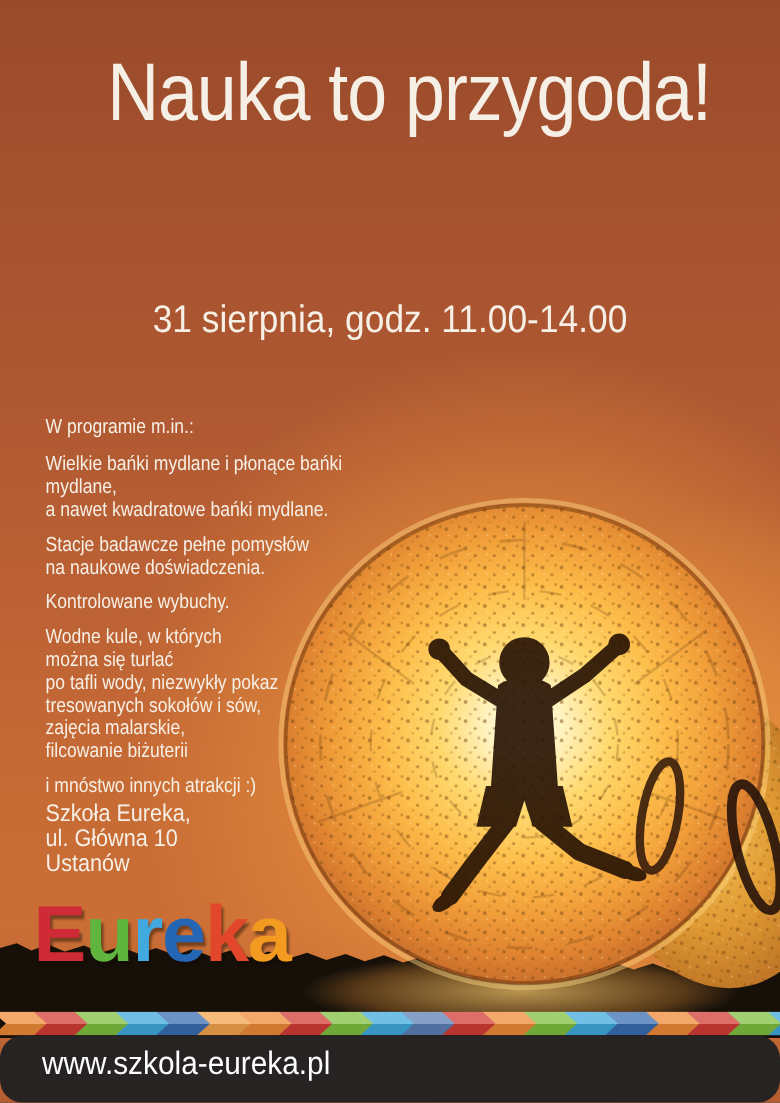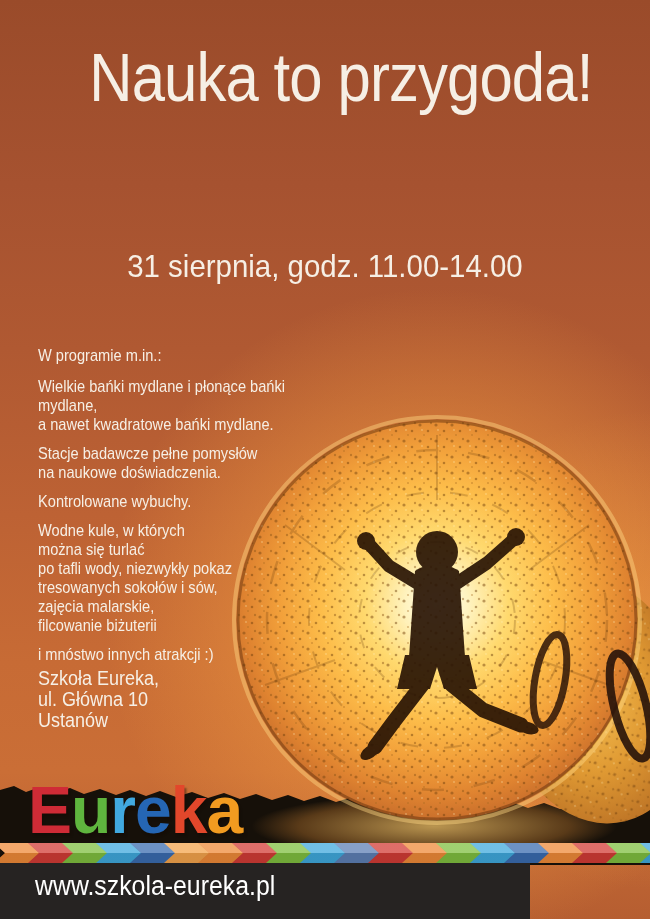--- a/index.html
+++ b/index.html
@@ -44,35 +44,35 @@
     font-size:20px; line-height:21px;
     transform:scaleX(.90); transform-origin:0 50%;
   }
   .address div{margin:0;}
 
   .logo{
     position:absolute; left:28px; top:742px; height:72px;
     font-size:66px; line-height:72px; font-weight:700; letter-spacing:-1px;
     text-shadow:2px 3px 2px rgba(20,10,5,.45);
     white-space:nowrap;
-    margin-top:32px;
   }
   .chevron-stripe{
     position:absolute; left:-6px; top:843px; width:662px; height:20px;
     display:flex; overflow:hidden;
   }
   .chev{
     flex:0 0 46px; height:100%; margin-left:-12px;
     clip-path:polygon(0 0, calc(100% - 11px) 0, 100% 50%, calc(100% - 11px) 100%, 0 100%, 11px 50%);
     background-image:linear-gradient(rgba(255,255,255,.26) 0 50%, rgba(0,0,0,.12) 50% 100%);
   }
   .chev:first-child{margin-left:0;}
   .footer{
-    position:absolute; left:0; top:863px; width:530px; height:56px;
+    position:absolute; left:0; top:863px; width:650px; height:56px;
     background:#262322;
+    border-radius:19px;
   }
   .website{
     position:absolute; left:35px; top:6px; color:#ffffff;
     font-size:27px; line-height:34px; font-weight:400;
     transform:scaleX(.92); transform-origin:0 50%; white-space:nowrap;
   }
 </style>
 </head>
 <body>
 

